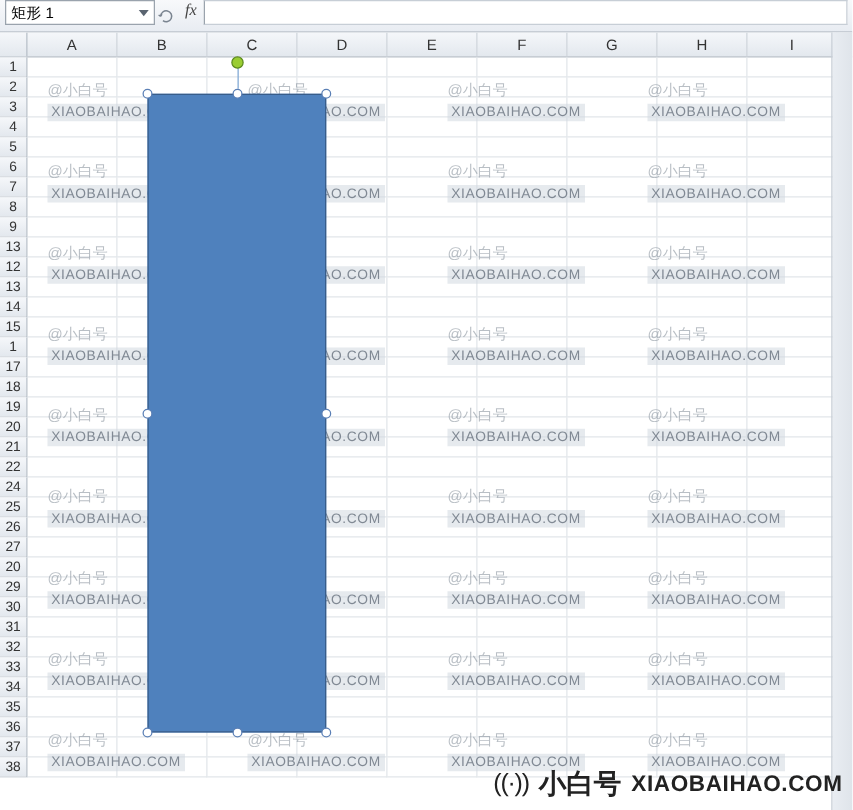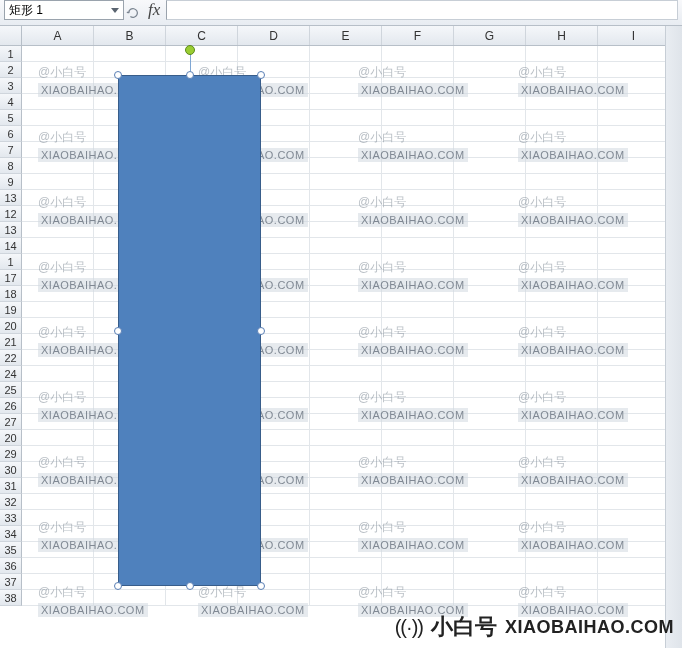--- a/index.html
+++ b/index.html
@@ -41,21 +41,21 @@
   }
   .fbar-gap {
     width: 18px;
     display:flex;
     align-items:center;
     justify-content:center;
   }
   .fx-label {
     font-style: italic;
     font-family: "Times New Roman", serif;
-    font-size: 17px;
+    font-size: 13px;
     color:#444;
     padding: 0 6px;
   }
   .formula-input {
     flex: 1;
     height: 20px;
     background: #fff;
     border: 1px solid #c7ced6;
     border-left: 1px solid #9aa3ad;
     padding: 0 4px;
@@ -388,20 +388,32 @@
         <div class="cell"></div>
         <div class="cell"></div>
         <div class="cell"></div>
         <div class="cell"></div>
         <div class="cell"></div>
         <div class="cell"></div>
         <div class="cell"></div>
       </div>
       <div class="row">
         <div class="row-h">14</div>
+        <div class="cell"></div>
+        <div class="cell"></div>
+        <div class="cell"></div>
+        <div class="cell"></div>
+        <div class="cell"></div>
+        <div class="cell"></div>
+        <div class="cell"></div>
+        <div class="cell"></div>
+        <div class="cell"></div>
+      </div>
+      <div class="row">
+        <div class="row-h">15</div>
         <div class="cell"></div>
         <div class="cell"></div>
         <div class="cell"></div>
         <div class="cell"></div>
         <div class="cell"></div>
         <div class="cell"></div>
         <div class="cell"></div>
         <div class="cell"></div>
         <div class="cell"></div>
       </div>

